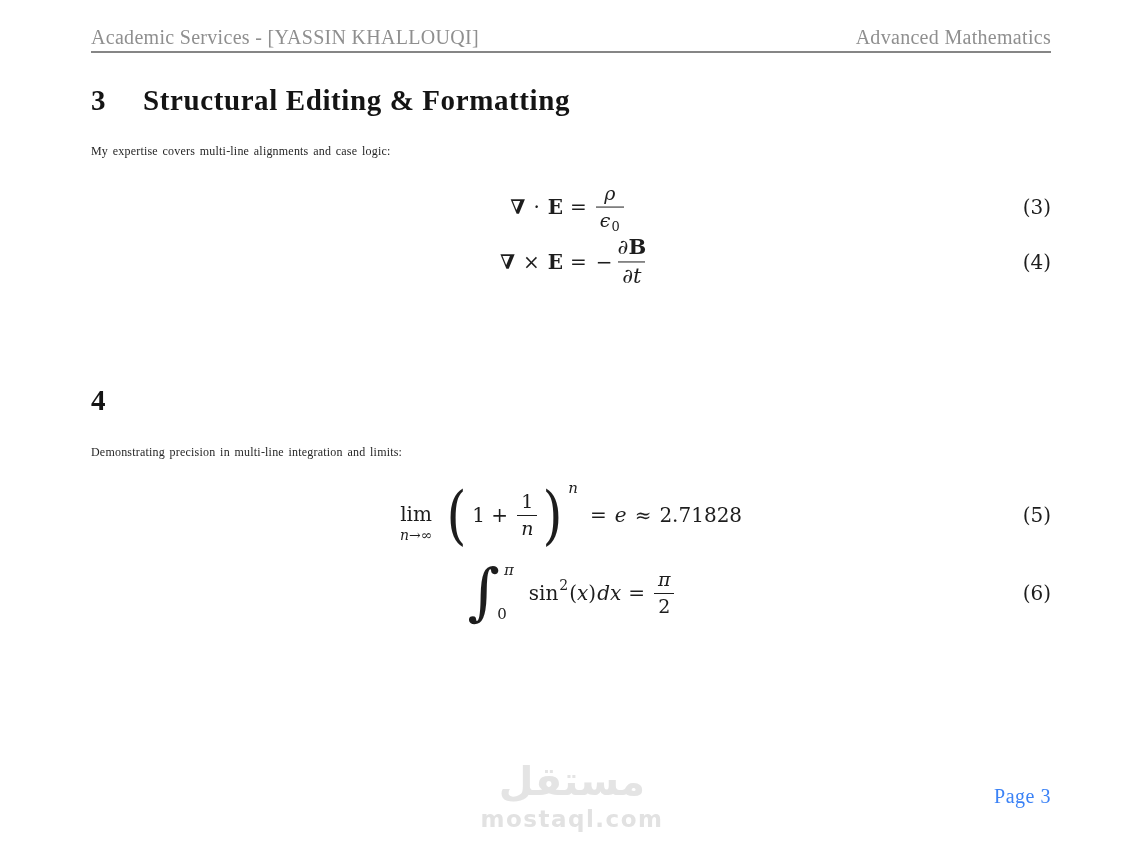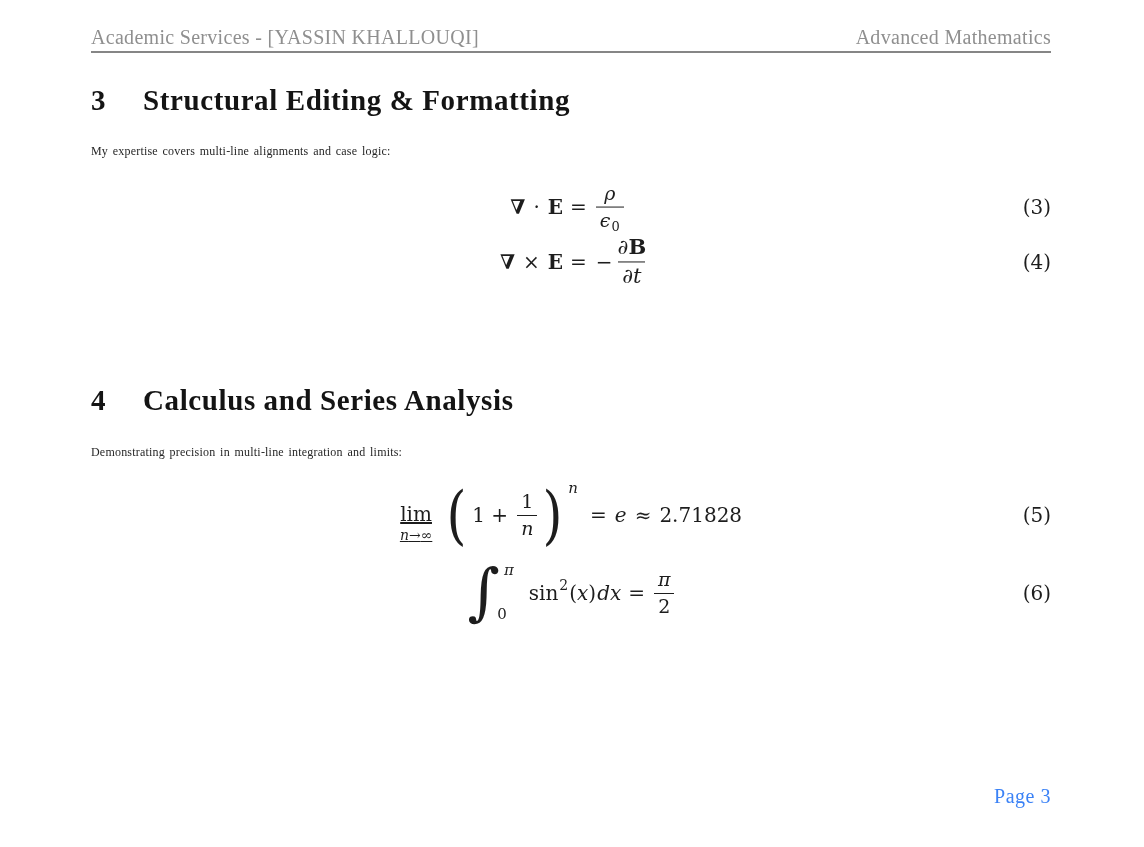--- a/index.html
+++ b/index.html
@@ -53,21 +53,21 @@
   .it { font-style:italic; }
   .op { margin:0 8px; }
   .eqs { margin:0 9px 0 7px; }
   .minus { margin-right:1px; }
   .frac { display:inline-flex; flex-direction:column; align-items:center; font-size:19px; }
   .frac .num { padding:0 4px 3px; line-height:1.05; white-space:nowrap; }
   .frac .den { border-top:1.4px solid #1d1d1d; padding:3px 4px 0; line-height:1.05; white-space:nowrap; }
   .ssub { display:inline-block; font-size:13px; transform:translateY(4px); margin-left:1px; }
   
   .lim-block { display:inline-flex; flex-direction:column; align-items:center;
-               transform:translateY(8px); margin-right:12px;text-decoration:underline; }
+               transform:translateY(8px); margin-right:12px; }
   .lim-word { line-height:1; }
   .lim-sub { font-size:14px; line-height:1; margin-top:4px; white-space:nowrap; }
   .bigp { font-size:64px; line-height:1; transform:scaleX(0.8); font-weight:400; }
   .inner { display:inline-flex; align-items:center; margin:0 3px; }
   .inner .addend { margin-right:9px; }
   .power { align-self:flex-start; margin:-4px 0 0 3px; font-size:15px; }
   .rhs-text { display:inline-flex; align-items:center; margin-left:12px; }
   .rhs-text .sp { margin-right:8px; }
   
   .int-wrap { position:relative; display:inline-block; height:60px; margin-right:24px; }
@@ -135,21 +135,20 @@
       <span class="frac" style="font-size:21px;">
         <span class="num"><span class="it">∂</span><span class="bf">B</span></span>
         <span class="den it">∂t</span>
       </span>
     </div>
     <span class="eq-label">(4)</span>
   </div>
 
   <div class="sec-heading" style="top:384px;">
     <span class="sec-num">4</span>
-    <span>Calculus and Series Analysis</span>
   </div>
   <p class="body-text" style="top:445px;">Demonstrating precision in multi-line integration and limits:</p>
 
   <div class="eq-row" style="top:485px;height:60px;">
     <div class="eq-center">
       <span class="lim-block">
         <span class="lim-word">lim</span>
         <span class="lim-sub"><span class="it">n</span><span>→</span><span>∞</span></span>
       </span>
       <span class="bigp">(</span>
@@ -187,15 +186,19 @@
       <span class="it dx">dx</span>
       <span class="eqs">=</span>
       <span class="frac">
         <span class="num it">π</span>
         <span class="den">2</span>
       </span>
     </div>
     <span class="eq-label">(6)</span>
   </div>
 
+  <div class="watermark">
+    <div class="wm-logo">مستقل</div>
+    <div class="wm-site">mostaql.com</div>
+  </div>
   <div class="page-num">Page 3</div>
 
 </div>
 
 </body></html>

